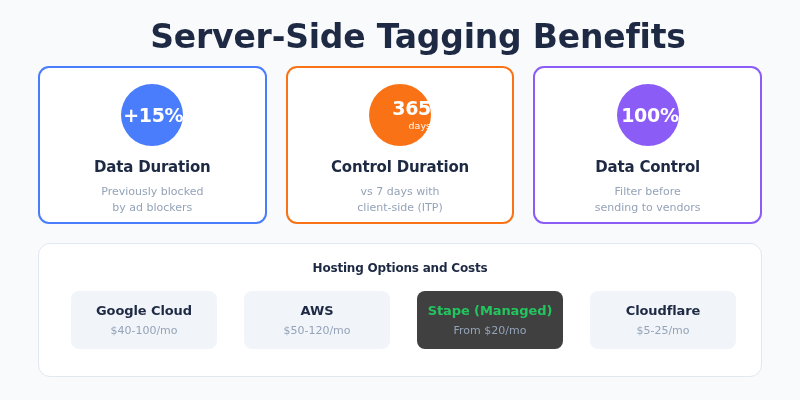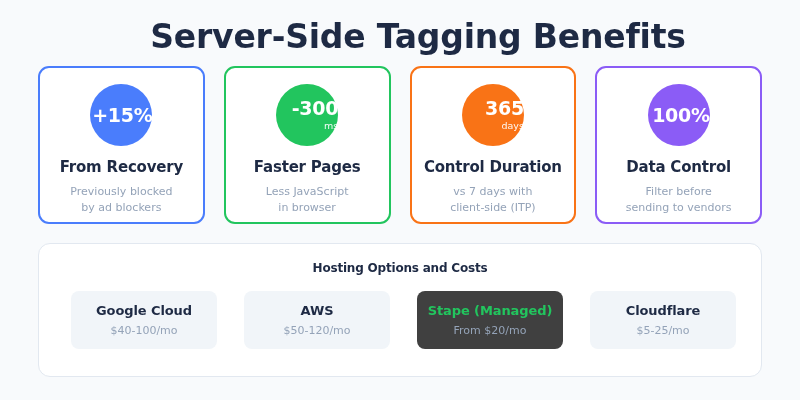--- a/index.html
+++ b/index.html
@@ -136,38 +136,27 @@
 
   <div class="page-title">Server-Side Tagging Benefits</div>
 
   <div class="cards">
 
     <div class="card" style="border-color: rgb(74, 125, 252);">
       <div class="circle" style="background: rgb(74, 125, 252);">
         <span class="circle-value">+15%</span>
 
       </div>
-      <div class="card-title">From Recovery</div>
+      <div class="card-title">Data Duration</div>
       <div class="card-sub">
         <span>Previously blocked</span><br>
         <span>by ad blockers</span>
       </div>
     </div>
 
-    <div class="card" style="border-color: rgb(34, 197, 94);">
-      <div class="circle" style="background: rgb(34, 197, 94);">
-        <span class="circle-value">-300</span>
-        <span class="circle-unit">ms</span>
-      </div>
-      <div class="card-title">Faster Pages</div>
-      <div class="card-sub">
-        <span>Less JavaScript</span><br>
-        <span>in browser</span>
-      </div>
-    </div>
 
     <div class="card" style="border-color: rgb(249, 115, 22);">
       <div class="circle" style="background: rgb(249, 115, 22);">
         <span class="circle-value">365</span>
         <span class="circle-unit">days</span>
       </div>
       <div class="card-title">Control Duration</div>
       <div class="card-sub">
         <span>vs 7 days with</span><br>
         <span>client-side (ITP)</span>

